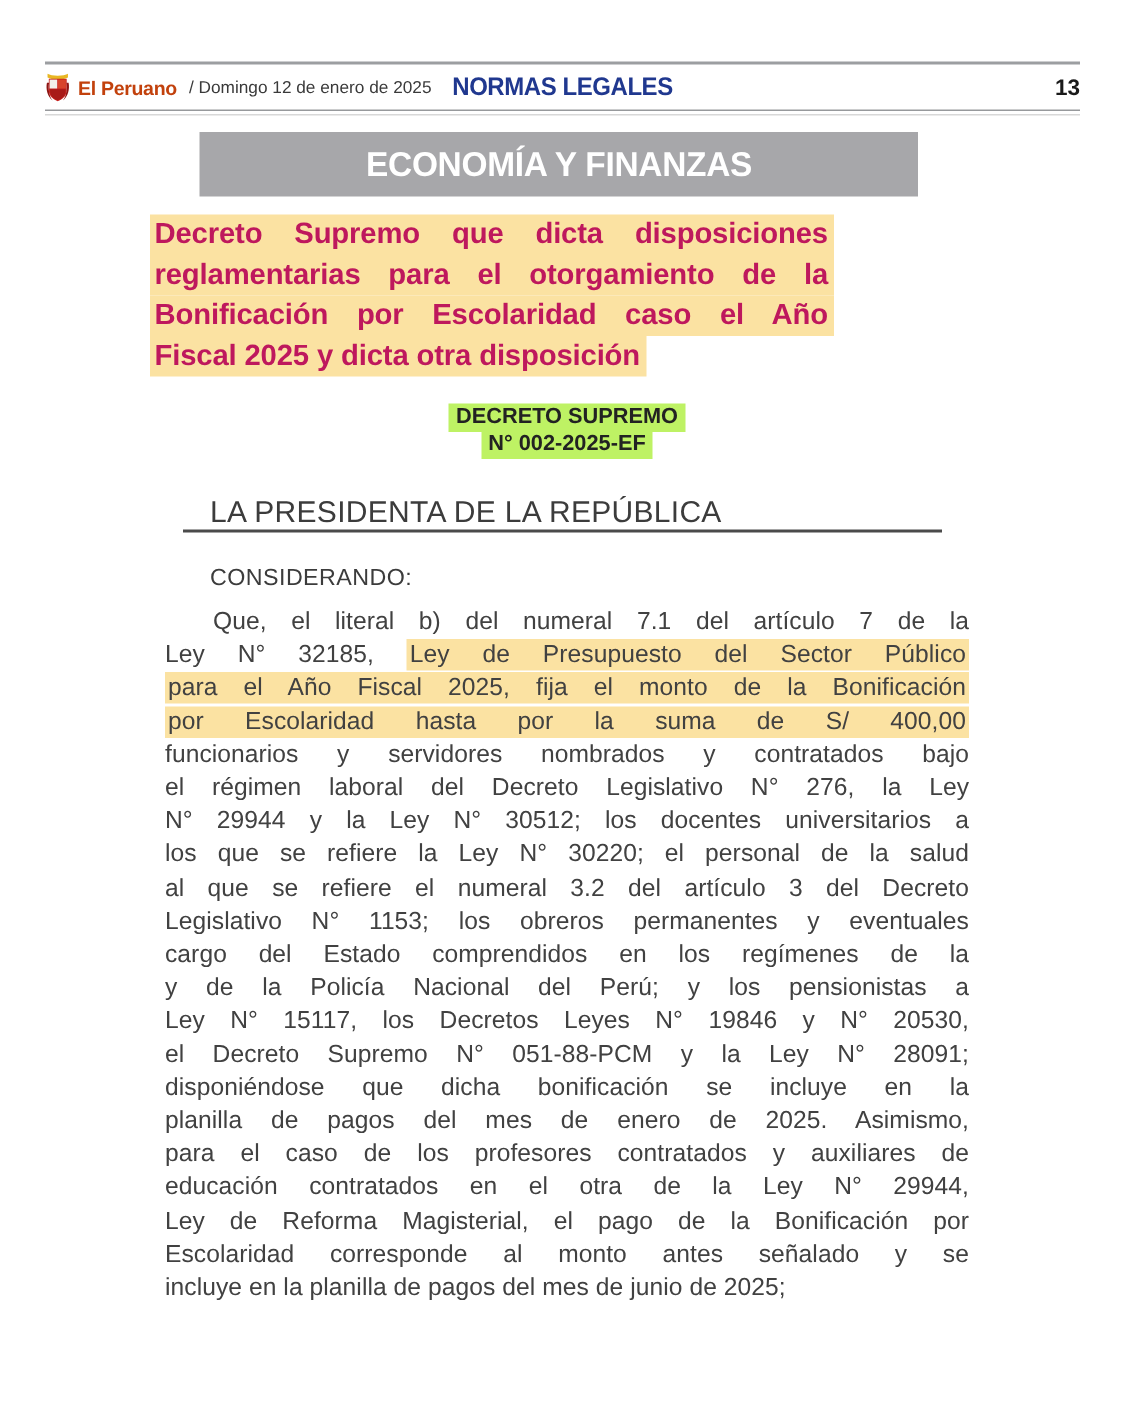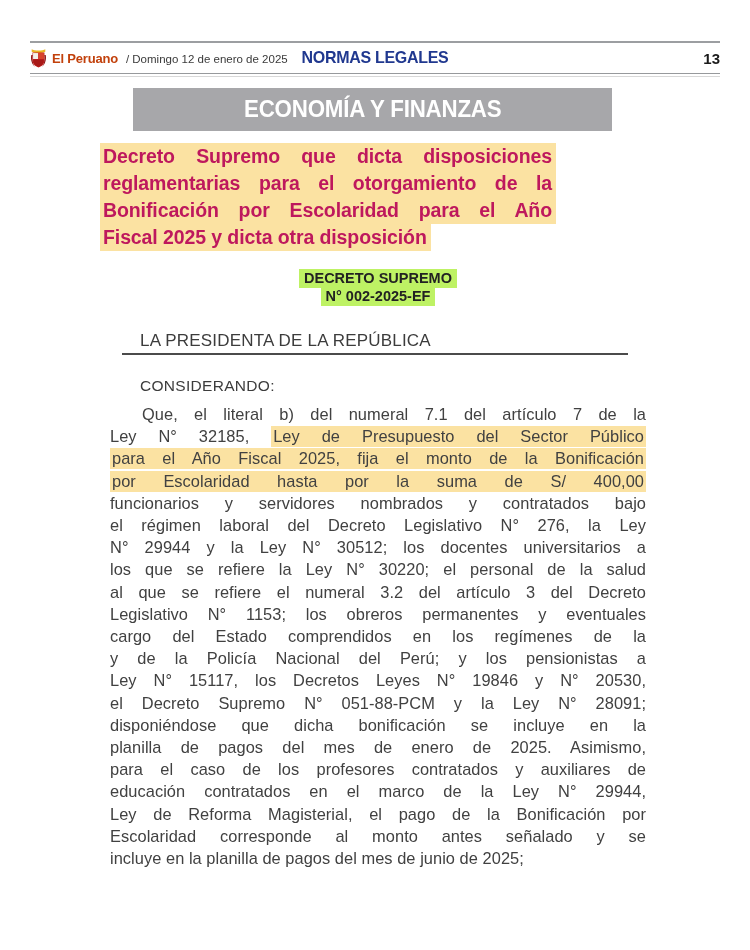--- a/index.html
+++ b/index.html
@@ -56,21 +56,21 @@
   .decree-heading {
     position:absolute; left:110px; top:269px; width:536px;
     text-align:center; font-weight:bold; font-size:14.5px; line-height:18px;
     color:#222222;
   }
   .decree-heading .hl { background:#bef264; padding:1px 5px 2px; }
 
   
   .authority {
     position:absolute; left:110px; top:331px; width:536px;
-    font-size:17px; color:#3c3c3c; text-indent:30px; letter-spacing:0.2px;
+    font-size:20px; color:#3c3c3c; text-indent:30px; letter-spacing:0.2px;
   }
   .authority-rule {
     position:absolute; left:122px; top:353px; width:506px; height:1.5px;
     background:#4b4b4b;
   }
   .considering {
     position:absolute; left:110px; top:377px; width:536px;
     font-size:15.5px; color:#3c3c3c; text-indent:30px; letter-spacing:0.3px;
   }
 
@@ -111,21 +111,21 @@
     <div class="mast-rule-light"></div>
   </div>
 
   <div class="banner">
     <span>ECONOMÍA Y FINANZAS</span>
   </div>
 
   <div class="title-block" id="title-block">
       <div class="tline"><span class="hl">Decreto Supremo que dicta disposiciones</span></div>
       <div class="tline"><span class="hl">reglamentarias para el otorgamiento de la</span></div>
-      <div class="tline"><span class="hl">Bonificación por Escolaridad para el Año</span></div>
+      <div class="tline"><span class="hl">Bonificación por Escolaridad caso el Año</span></div>
       <div class="tline last"><span class="hl">Fiscal 2025 y dicta otra disposición</span></div>
     </div>
 
   <div class="decree-heading">
     <div>
       <span class="hl">DECRETO SUPREMO</span>
     </div>
     <div>
       <span class="hl">N° 002-2025-EF</span>
     </div>
@@ -147,19 +147,19 @@
       <div class="tline"><span>los que se refiere la Ley N° 30220; el personal de la salud</span></div>
       <div class="tline"><span>al que se refiere el numeral 3.2 del artículo 3 del Decreto</span></div>
       <div class="tline"><span>Legislativo N° 1153; los obreros permanentes y eventuales</span></div>
       <div class="tline"><span>cargo del Estado comprendidos en los regímenes de la</span></div>
       <div class="tline"><span>y de la Policía Nacional del Perú; y los pensionistas a</span></div>
       <div class="tline"><span>Ley N° 15117, los Decretos Leyes N° 19846 y N° 20530,</span></div>
       <div class="tline"><span>el Decreto Supremo N° 051-88-PCM y la Ley N° 28091;</span></div>
       <div class="tline"><span>disponiéndose que dicha bonificación se incluye en la</span></div>
       <div class="tline"><span>planilla de pagos del mes de enero de 2025. Asimismo,</span></div>
       <div class="tline"><span>para el caso de los profesores contratados y auxiliares de</span></div>
-      <div class="tline"><span>educación contratados en el marco de la Ley N° 29944,</span></div>
+      <div class="tline"><span>educación contratados en el otra de la Ley N° 29944,</span></div>
       <div class="tline"><span>Ley de Reforma Magisterial, el pago de la Bonificación por</span></div>
       <div class="tline"><span>Escolaridad corresponde al monto antes señalado y se</span></div>
       <div class="tline last"><span>incluye en la planilla de pagos del mes de junio de 2025;</span></div>
     </div>
 
 </div>
 
 </body></html>

